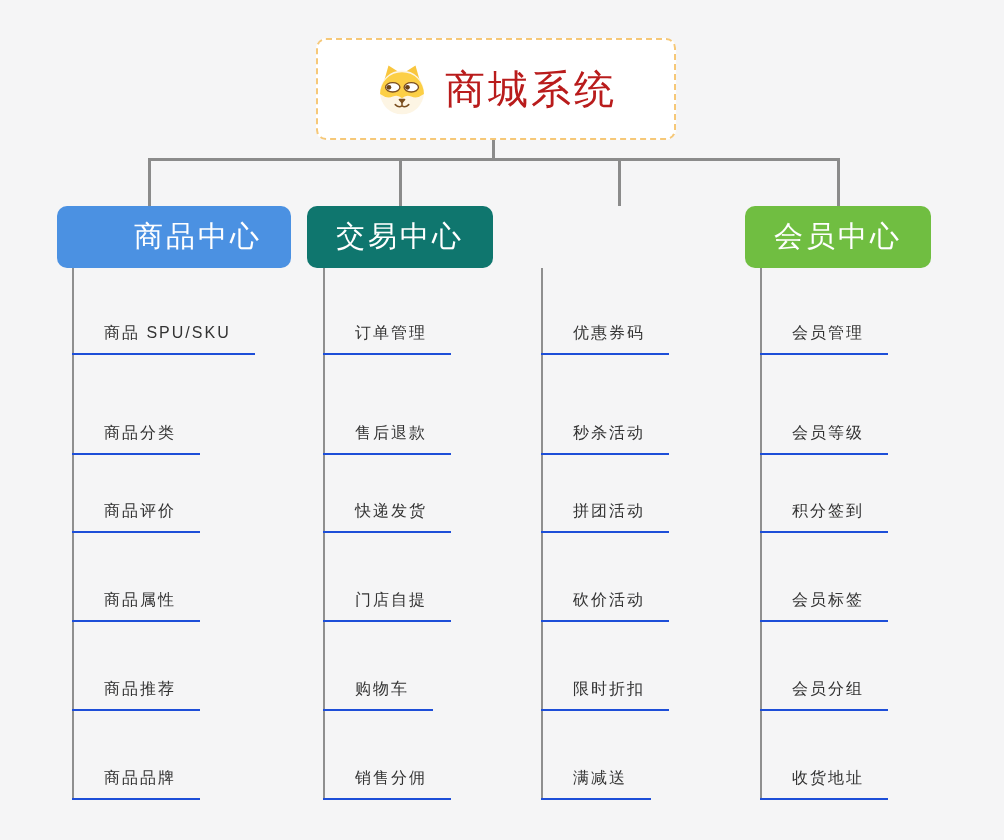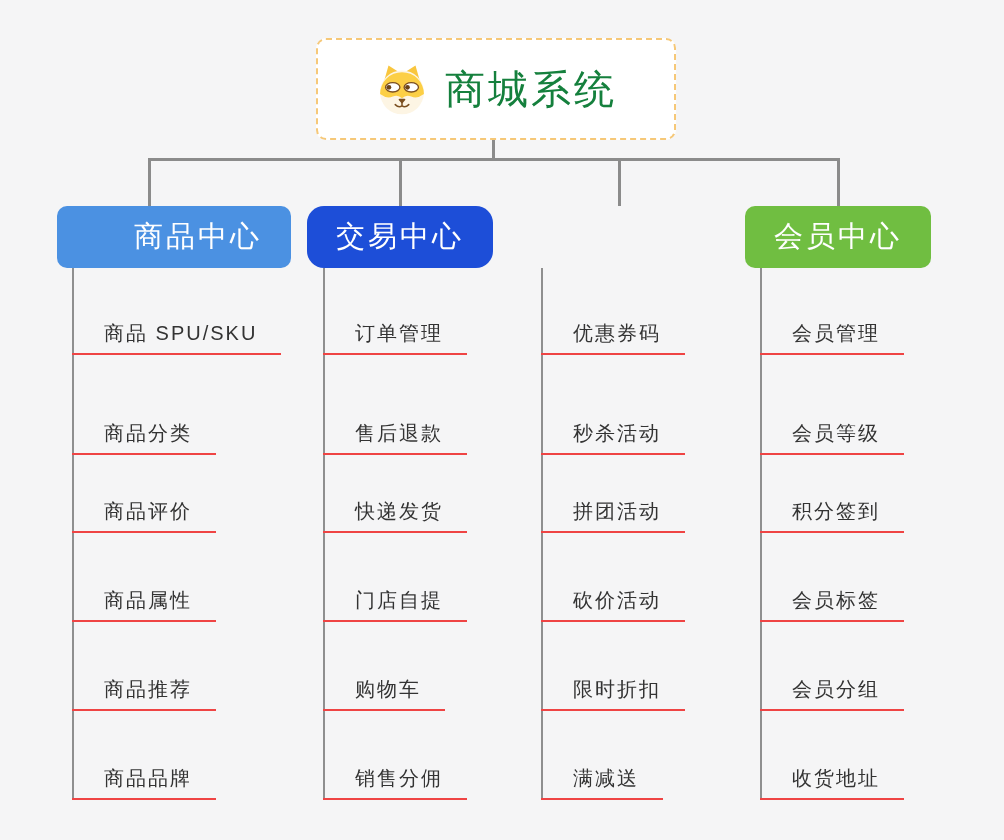--- a/index.html
+++ b/index.html
@@ -12,21 +12,21 @@
   .stage{position:absolute;inset:0;}
 
   
   .root-node{
     position:absolute;left:316px;top:38px;width:360px;height:102px;
     background:#ffffff;border:2px dashed #f6c878;border-radius:10px;
     box-sizing:border-box;
     display:flex;align-items:center;justify-content:center;gap:16px;
   }
   .root-title{
-    font-size:40px;letter-spacing:3px;color:#15803d;font-weight:400;
+    font-size:40px;letter-spacing:3px;color:#b91c1c;font-weight:400;
     white-space:nowrap;line-height:1;
   }
   .root-icon{width:54px;height:54px;flex:0 0 auto;}
 
   
   .line{position:absolute;background:#8b8b8b;}
   .stem{left:492px;top:140px;width:3px;height:21px;}
   .hbar{left:148px;top:158px;width:692px;height:3px;}
   .drop{top:158px;width:3px;height:48px;}
   .d1{left:148px}.d2{left:399px}.d3{left:618px}.d4{left:837px}
@@ -36,23 +36,23 @@
   .branch{
     position:absolute;top:206px;width:186px;height:62px;border-radius:10px;
     display:flex;align-items:center;justify-content:center;
     color:#ffffff;font-size:29px;letter-spacing:3px;white-space:nowrap;
   }
   .b1{left:57px}.b2{left:307px}.b3{left:526px}.b4{left:745px}
 
   
   .leaf{
     position:absolute;
-    font-size:20px;letter-spacing:2px;color:#333333;line-height:28px;
+    font-size:16px;letter-spacing:2px;color:#333333;line-height:28px;
     padding:0 24px 6px 32px;
-    border-bottom:2px solid #ef4444;
+    border-bottom:2px solid #1d4ed8;
     white-space:nowrap;
   }
   .c1{left:72px}.c2{left:323px}.c3{left:541px}.c4{left:760px}
   .r1{top:319px}.r2{top:419px}.r3{top:497px}.r4{top:586px}.r5{top:675px}.r6{top:764px}
 </style>
 </head>
 <body>
 
 <div class="stage">
 
@@ -73,21 +73,21 @@
   </div>
 
   <div class="line stem"></div>
   <div class="line hbar"></div>
   <div class="line drop d1"></div>
   <div class="line drop d2"></div>
   <div class="line drop d3"></div>
   <div class="line drop d4"></div>
 
   <div class="branch b1" style="background: rgb(75, 145, 226); padding-left: 48px;">商品中心</div>
-  <div class="branch b2" style="background: #1d4ed8; border-radius: 17px;">交易中心</div>
+  <div class="branch b2" style="background: #0f766e;">交易中心</div>
   <div class="branch b4" style="background: rgb(112, 190, 65);">会员中心</div>
 
   <div class="line trunk c1"></div>
   <div class="line trunk c2"></div>
   <div class="line trunk c3"></div>
   <div class="line trunk c4"></div>
 
   <div class="leaf c1 r1">商品 SPU/SKU</div>
   <div class="leaf c1 r2">商品分类</div>
   <div class="leaf c1 r3">商品评价</div>

